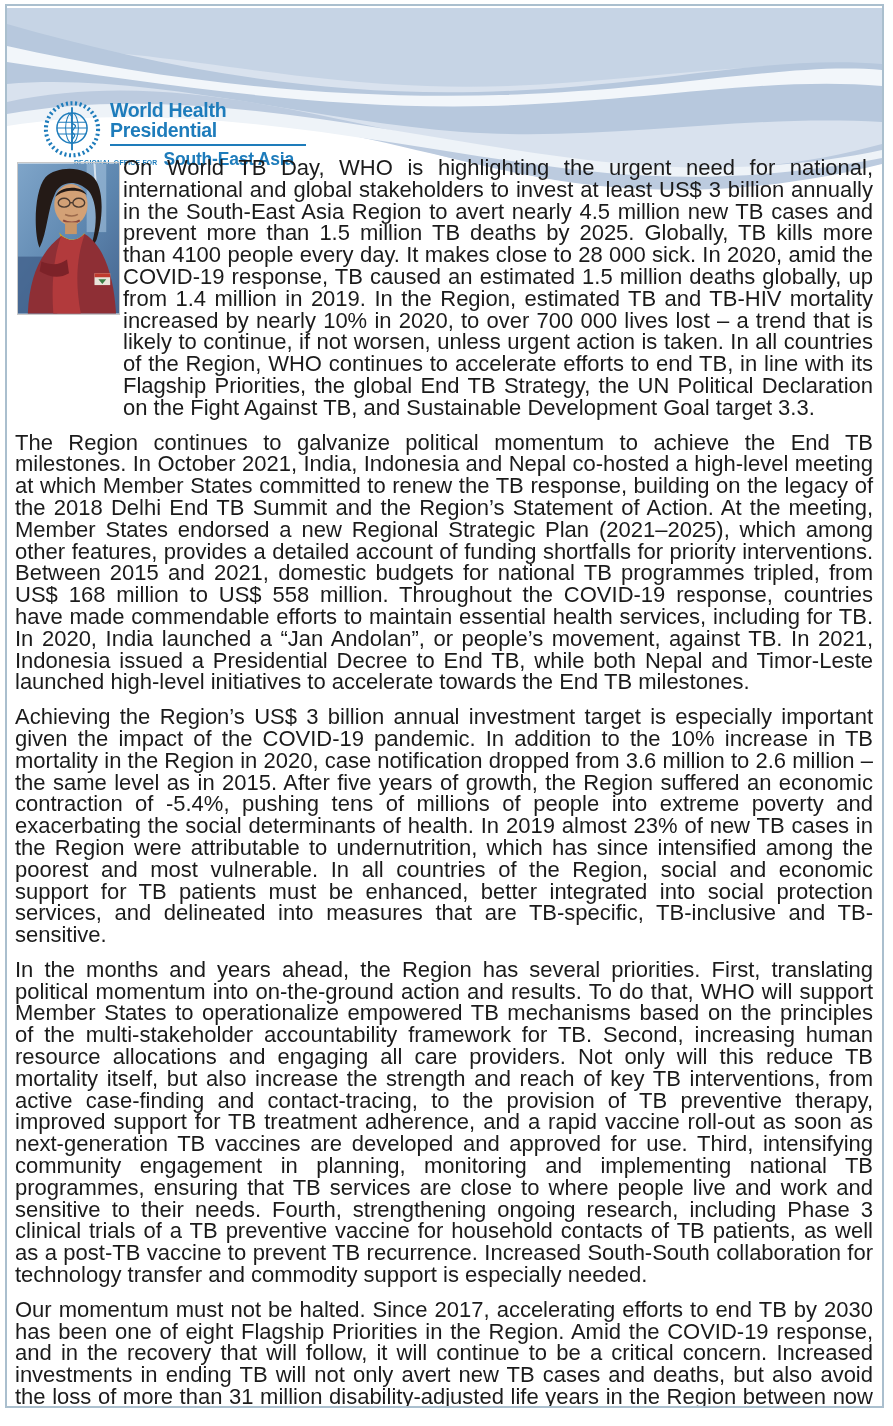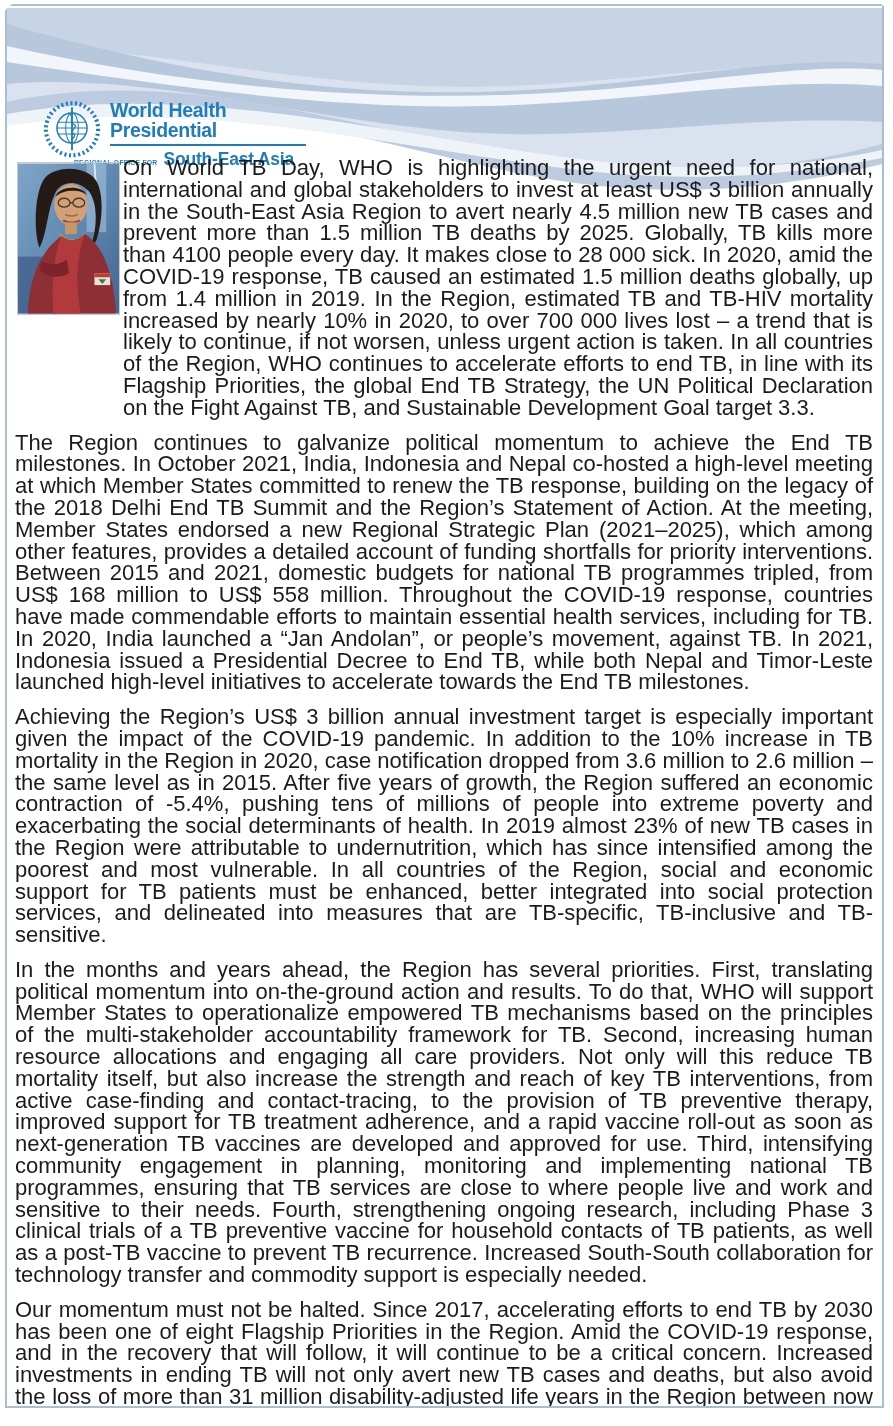--- a/index.html
+++ b/index.html
@@ -1,21 +1,21 @@
 <!DOCTYPE html>
 <html><head>
 <meta charset="utf-8">
 <style>
   html,body{margin:0;padding:0;background:#ffffff;}
   body{
     width:893px;height:1426px;
     font-family:"Liberation Sans", sans-serif;
     -webkit-font-smoothing:antialiased;
   }
-  .page{position:relative;width:893px;height:1426px;background:#fff;overflow:hidden;border-radius:26px;}
+  .page{position:relative;width:893px;height:1426px;background:#fff;overflow:hidden;}
   .frame{
     position:absolute;left:5px;top:4px;width:879px;height:1404px;
     border:2px solid #aabfce;background:#fff;box-sizing:border-box;overflow:hidden;
   }
   .waves{position:absolute;top:0;left:0;width:875px;height:190px;display:block;}
   
   .logo{position:absolute;left:36px;top:94px;display:flex;align-items:flex-start;}
   .emblem{width:58px;height:62px;flex:0 0 auto;}
   .logo-text{margin-left:9px;color:#1e7cbb;}
   .logo-org{font-weight:bold;font-size:19.5px;line-height:20px;letter-spacing:-0.3px;}

